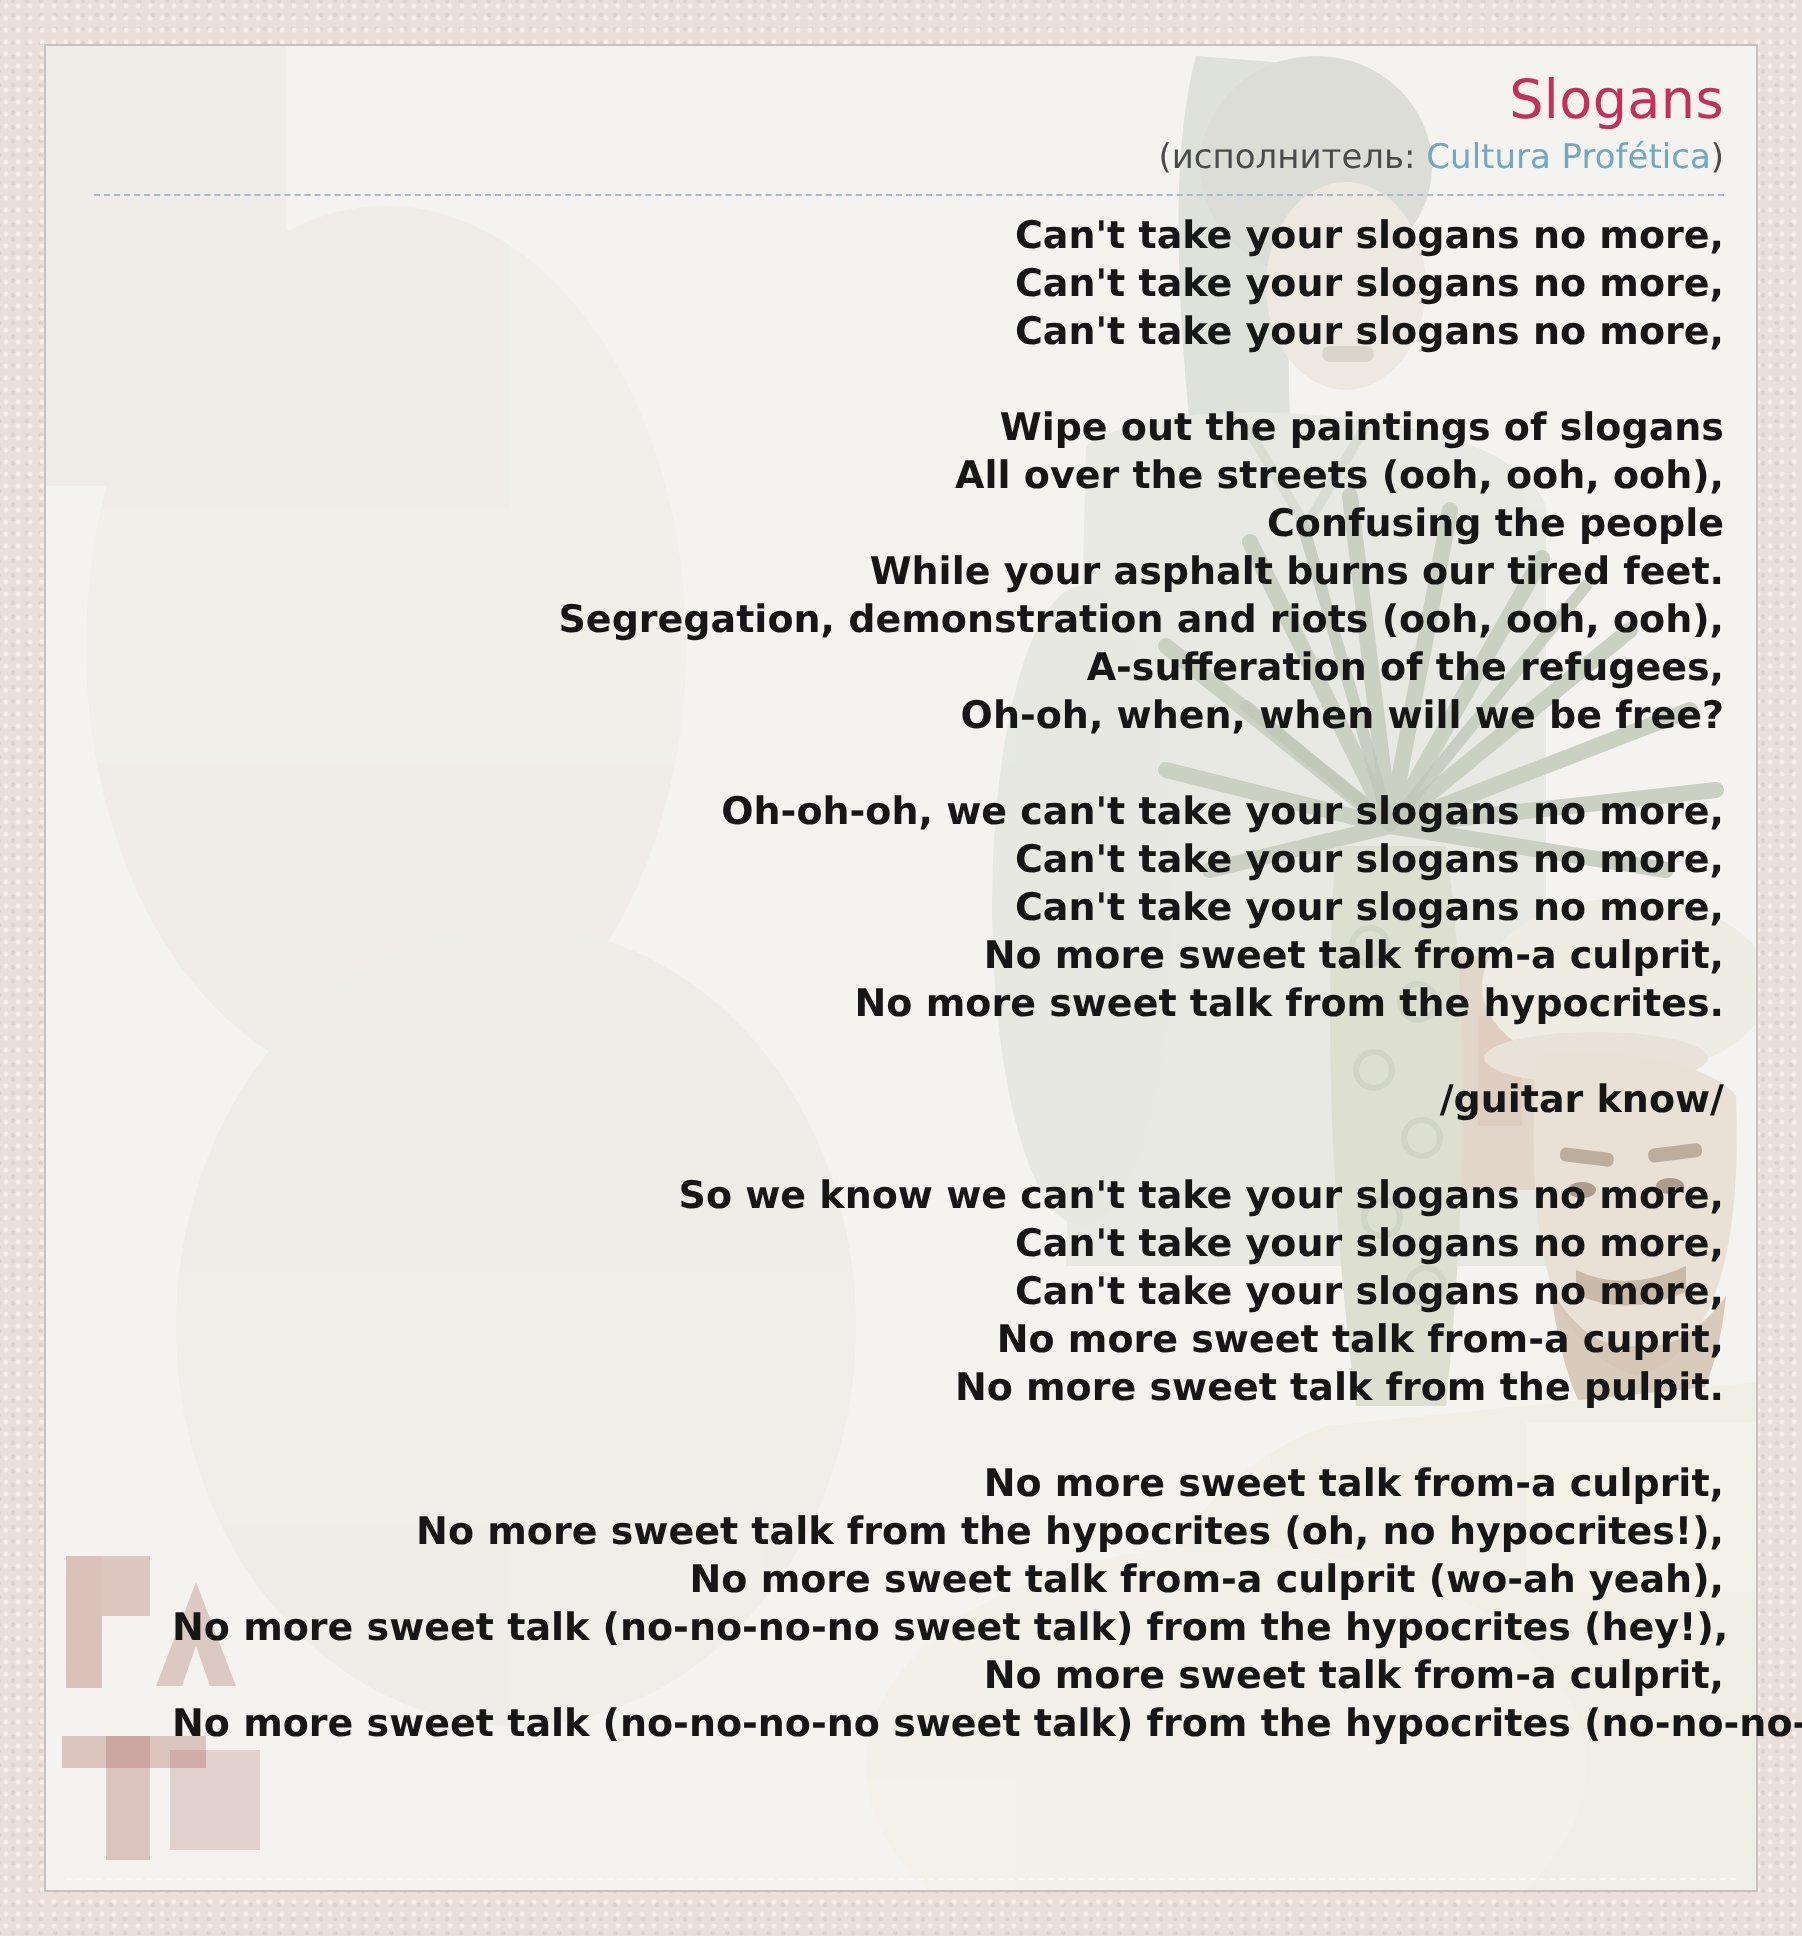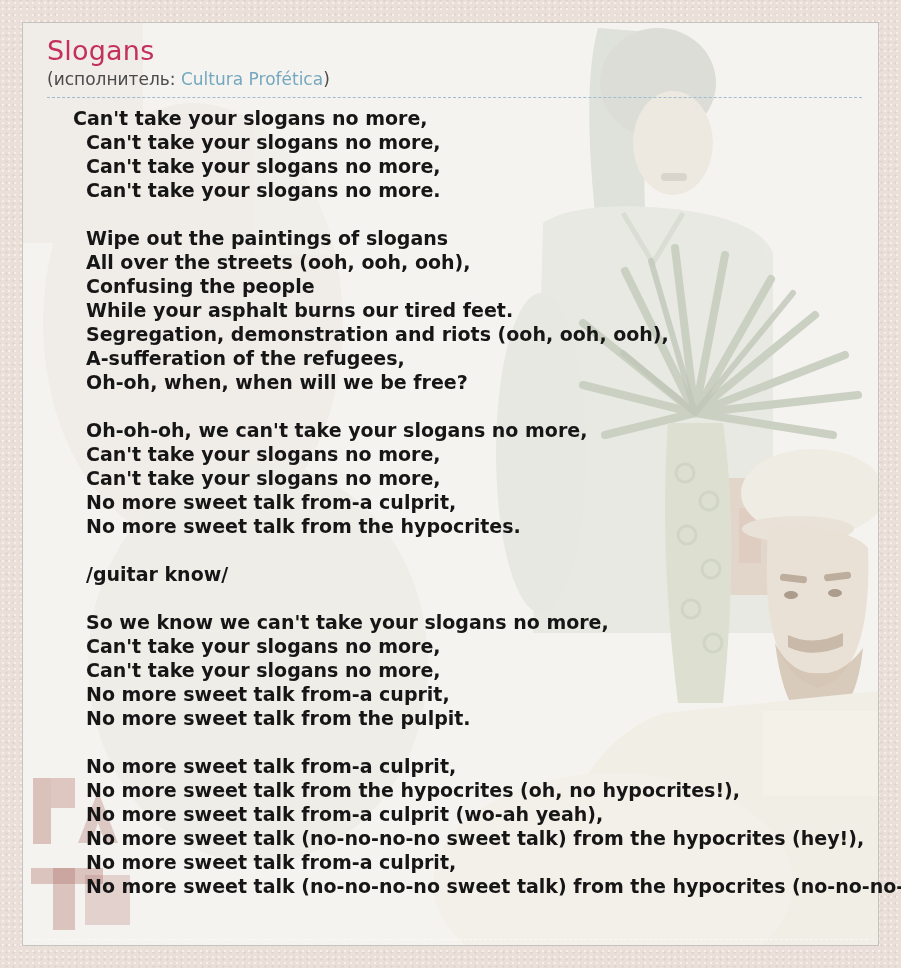--- a/index.html
+++ b/index.html
@@ -26,20 +26,21 @@
   .photo-bg {
     position: absolute; inset: 0;
     overflow: hidden;
     pointer-events: none;
   }
   .photo-bg svg { display: block; }
   .card-content {
     position: relative;
     z-index: 2;
     padding: 8px 16px 0 19px;
+    text-align: right;
   }
   .page-title {
     margin: 4px 0 0 5px;
     font-size: 27px;
     line-height: 32px;
     font-weight: 400;
     color: var(--title, #c4305e);
     letter-spacing: 0.2px;
   }
   .artist-line {
@@ -158,21 +159,20 @@
 
   <div class="card-content">
     <h1 class="page-title">Slogans</h1>
     <div class="artist-line">
       <span>(исполнитель: </span><a class="artist-link" href="#">Cultura Profética</a><span>)</span>
     </div>
     <div class="lyrics">
         <div class="lyric-line first">Can't take your slogans no more,</div>
         <div class="lyric-line">Can't take your slogans no more,</div>
         <div class="lyric-line">Can't take your slogans no more,</div>
-        <div class="lyric-line">Can't take your slogans no more.</div>
         <div class="lyric-line"></div>
         <div class="lyric-line">Wipe out the paintings of slogans</div>
         <div class="lyric-line">All over the streets (ooh, ooh, ooh),</div>
         <div class="lyric-line">Confusing the people</div>
         <div class="lyric-line">While your asphalt burns our tired feet.</div>
         <div class="lyric-line">Segregation, demonstration and riots (ooh, ooh, ooh),</div>
         <div class="lyric-line">A-sufferation of the refugees,</div>
         <div class="lyric-line">Oh-oh, when, when will we be free?</div>
         <div class="lyric-line"></div>
         <div class="lyric-line">Oh-oh-oh, we can't take your slogans no more,</div>

